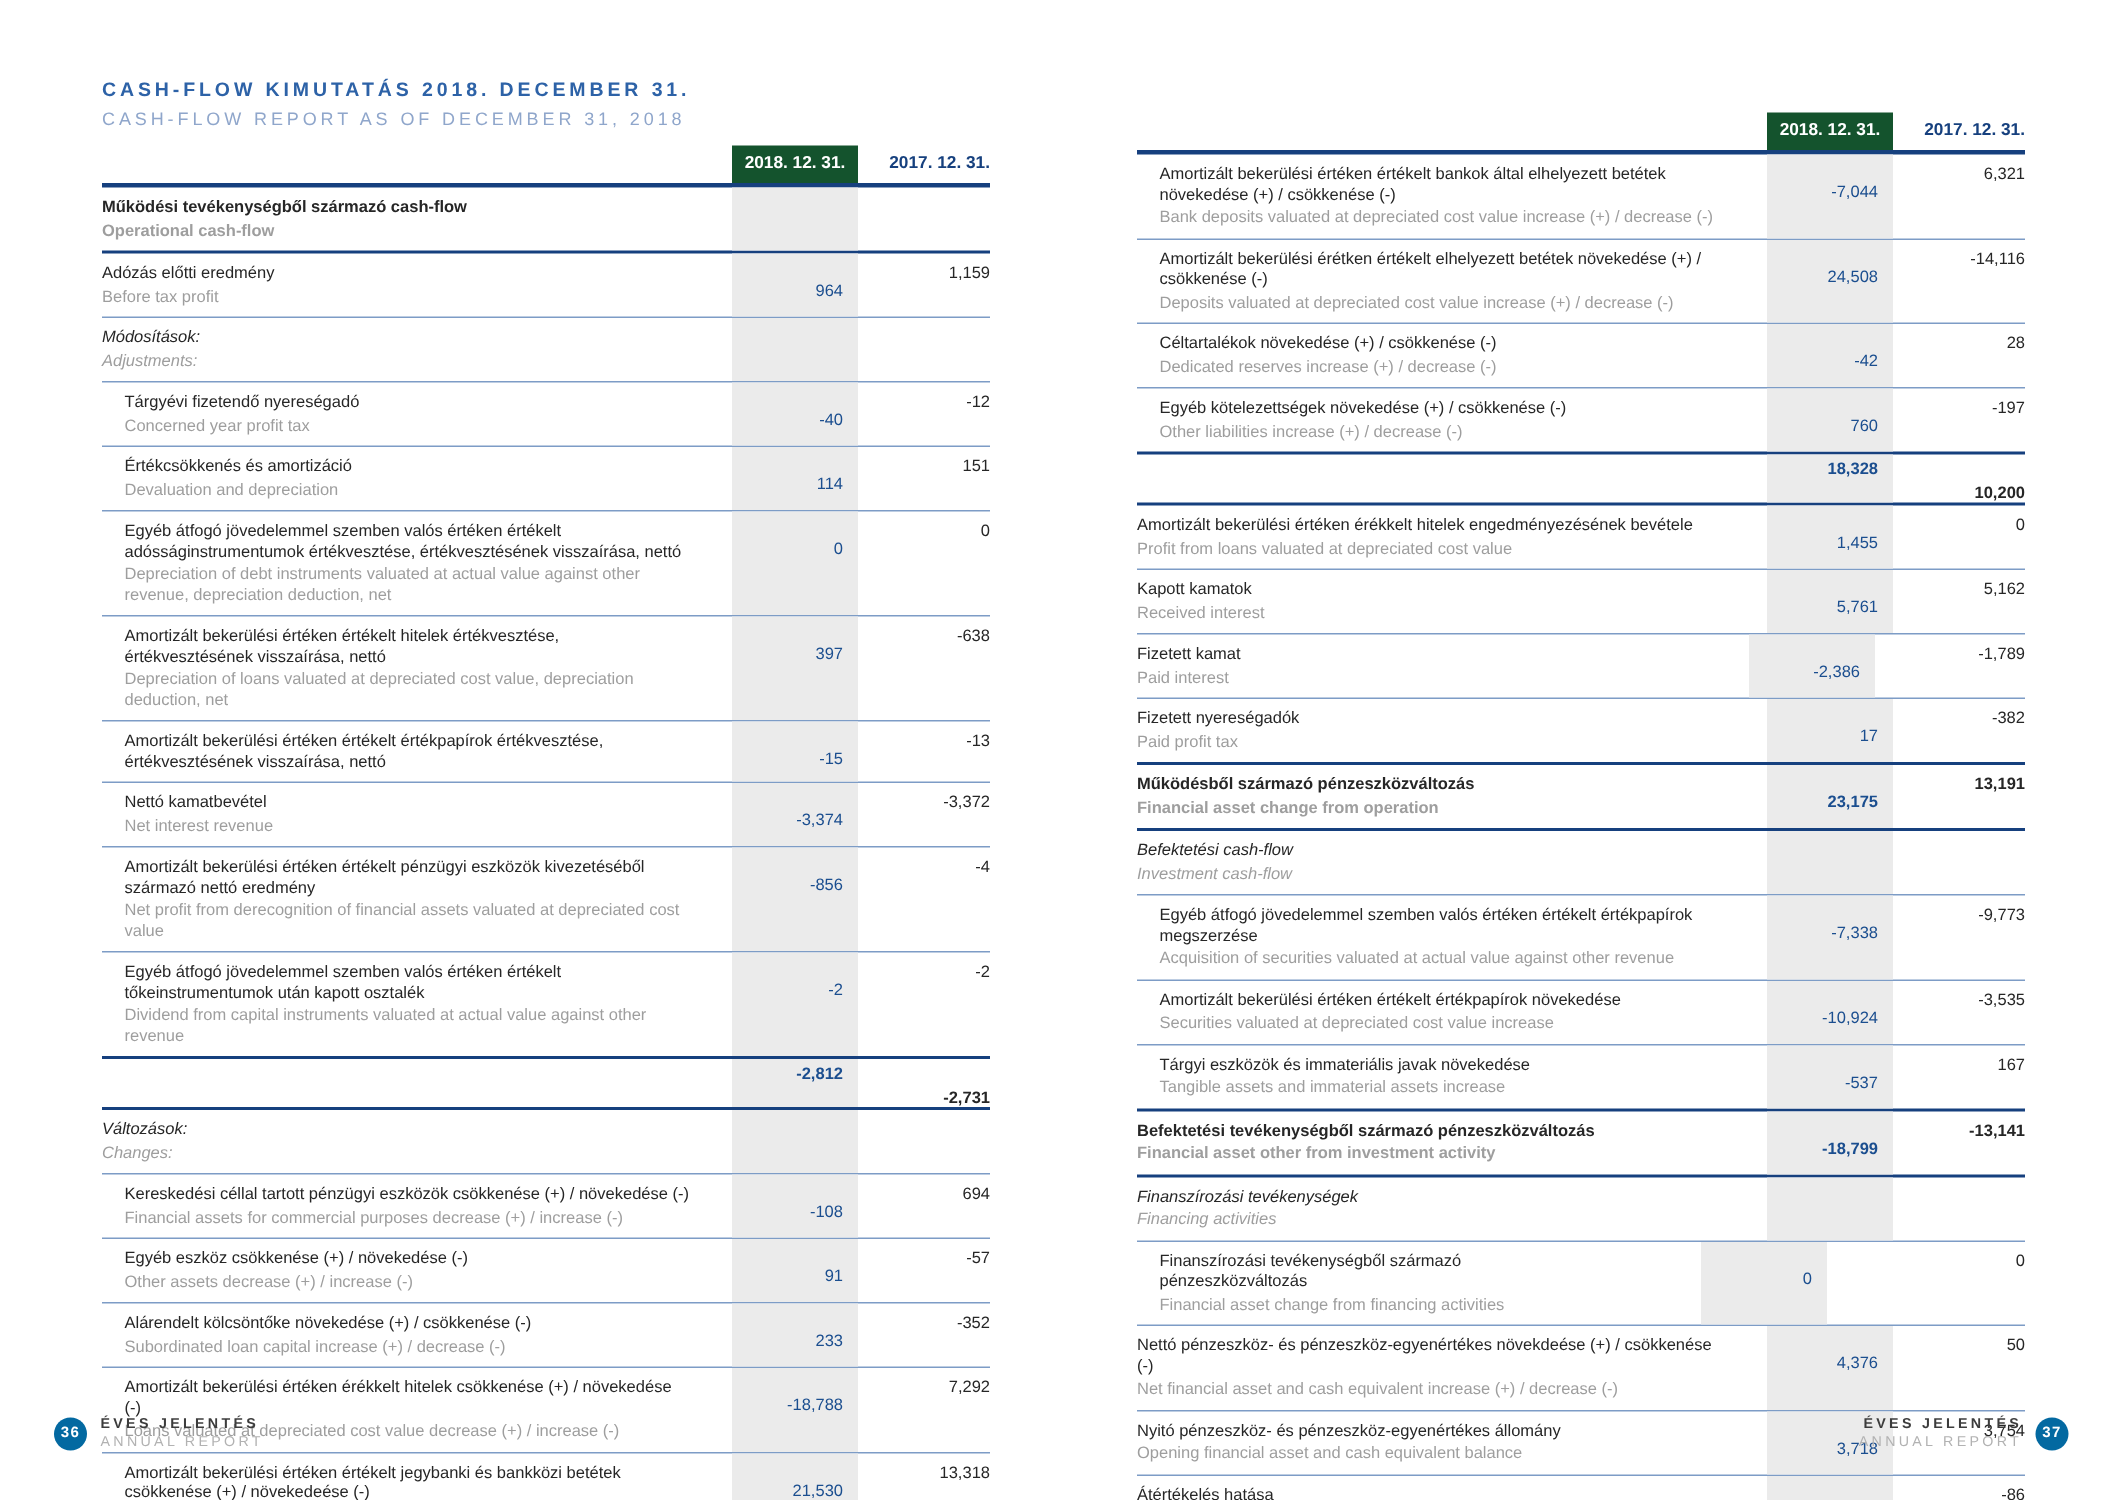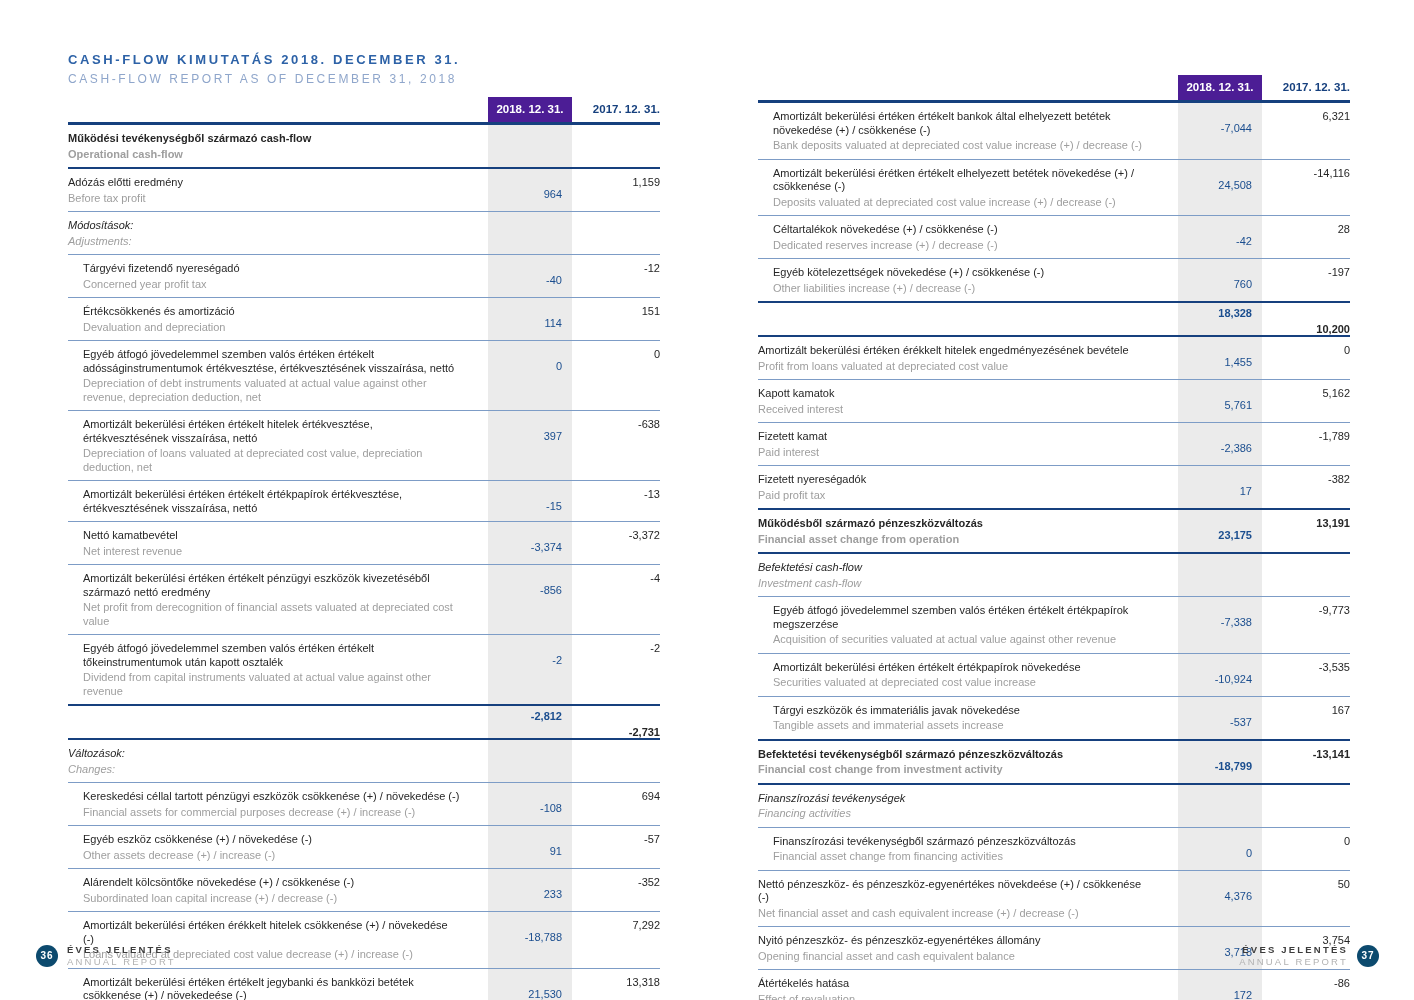--- a/index.html
+++ b/index.html
@@ -18,21 +18,21 @@
   .doc-title .en-title{
     font-size:12px;letter-spacing:2.6px;color:#8fa6cb;margin-top:5px;
   }
   
   .cf-table{position:absolute;width:592px;}
   .table-left{left:68px;top:97px;}
   .table-right{left:758px;top:75px;}
   .thead{display:flex;height:25px;align-items:stretch;}
   .thead .spacer{flex:1;}
   .thead .h18{
-    width:84px;background:#4c1d95;color:#ffffff;font-weight:bold;
+    width:84px;background:#14532d;color:#ffffff;font-weight:bold;
     font-size:11.5px;text-align:center;line-height:25px;
   }
   .thead .h17{
     width:88px;color:#16407e;font-weight:bold;font-size:11.5px;
     text-align:right;line-height:25px;
   }
   .tbody{border-top:3px solid #16407e;}
   .row{display:flex;align-items:stretch;}
   .cell-label{flex:1;padding:7px 28px 6px 0;}
   .cell-label.indent{padding-left:15px;}
@@ -53,21 +53,21 @@
   .row.total .v18,.row.total .v17,
   .row.bold .v18,.row.bold .v17{font-weight:bold;}
   .row.total .cell-label{padding:4px 0 4px 0;min-height:14px;}
   .row.total .v18{padding-top:4px;}
   .row.total .v17{padding-top:20px;}
   
   .footer{position:absolute;top:944px;display:flex;align-items:center;}
   .footer-left{left:36px;}
   .footer-right{right:35px;flex-direction:row-reverse;}
   .page-badge{
-    width:22px;height:22px;border-radius:50%;background:#0c4a6e;
+    width:22px;height:22px;border-radius:50%;background:#0369a1;
     color:#ffffff;font-size:10px;font-weight:bold;letter-spacing:1px;
     display:flex;align-items:center;justify-content:center;flex:none;
   }
   .footer-text{margin:0 9px;}
   .footer-right .footer-text{text-align:right;}
   .footer-text .ft-hu{
     font-size:9.5px;font-weight:bold;letter-spacing:2.2px;color:#3c3c3c;
   }
   .footer-text .ft-en{
     font-size:9.5px;letter-spacing:2.2px;color:#b2b2b2;margin-top:1px;
@@ -284,21 +284,21 @@
         <div class="v17">0</div>
       </div>
       <div class="row item" style="border-bottom: 1px solid rgb(125, 156, 198);">
         <div class="cell-label">
           <div class="hu">Kapott kamatok</div>
           <div class="en">Received interest</div>
         </div>
         <div class="v18">5,761</div>
         <div class="v17">5,162</div>
       </div>
-      <div class="row item" style="border-bottom: 1px solid rgb(125, 156, 198);">
+      <div class="row item" style="border-bottom: 1px solid rgb(125, 156, 198); gap: 12px;">
         <div class="cell-label">
           <div class="hu">Fizetett kamat</div>
           <div class="en">Paid interest</div>
         </div>
         <div class="v18">-2,386</div>
         <div class="v17">-1,789</div>
       </div>
       <div class="row item" style="border-bottom: 2.5px solid rgb(22, 64, 126);">
         <div class="cell-label">
           <div class="hu">Fizetett nyereségadók</div>
@@ -343,34 +343,34 @@
         <div class="cell-label indent">
           <div class="hu">Tárgyi eszközök és immateriális javak növekedése</div>
           <div class="en">Tangible assets and immaterial assets increase</div>
         </div>
         <div class="v18">-537</div>
         <div class="v17">167</div>
       </div>
       <div class="row bold" style="border-bottom: 2.5px solid rgb(22, 64, 126);">
         <div class="cell-label">
           <div class="hu">Befektetési tevékenységből származó pénzeszközváltozás</div>
-          <div class="en">Financial cost change from investment activity</div>
+          <div class="en">Financial asset other from investment activity</div>
         </div>
         <div class="v18">-18,799</div>
         <div class="v17">-13,141</div>
       </div>
       <div class="row label" style="border-bottom: 1px solid rgb(125, 156, 198);">
         <div class="cell-label">
           <div class="hu">Finanszírozási tevékenységek</div>
           <div class="en">Financing activities</div>
         </div>
         <div class="v18"></div>
         <div class="v17"></div>
       </div>
-      <div class="row item" style="border-bottom: 1px solid rgb(125, 156, 198);">
+      <div class="row item" style="border-bottom: 1px solid rgb(125, 156, 198); gap: 44px;">
         <div class="cell-label indent">
           <div class="hu">Finanszírozási tevékenységből származó pénzeszközváltozás</div>
           <div class="en">Financial asset change from financing activities</div>
         </div>
         <div class="v18">0</div>
         <div class="v17">0</div>
       </div>
       <div class="row item" style="border-bottom: 1px solid rgb(125, 156, 198);">
         <div class="cell-label">
           <div class="hu">Nettó pénzeszköz- és pénzeszköz-egyenértékes növekdeése (+) / csökkenése (-)</div>

